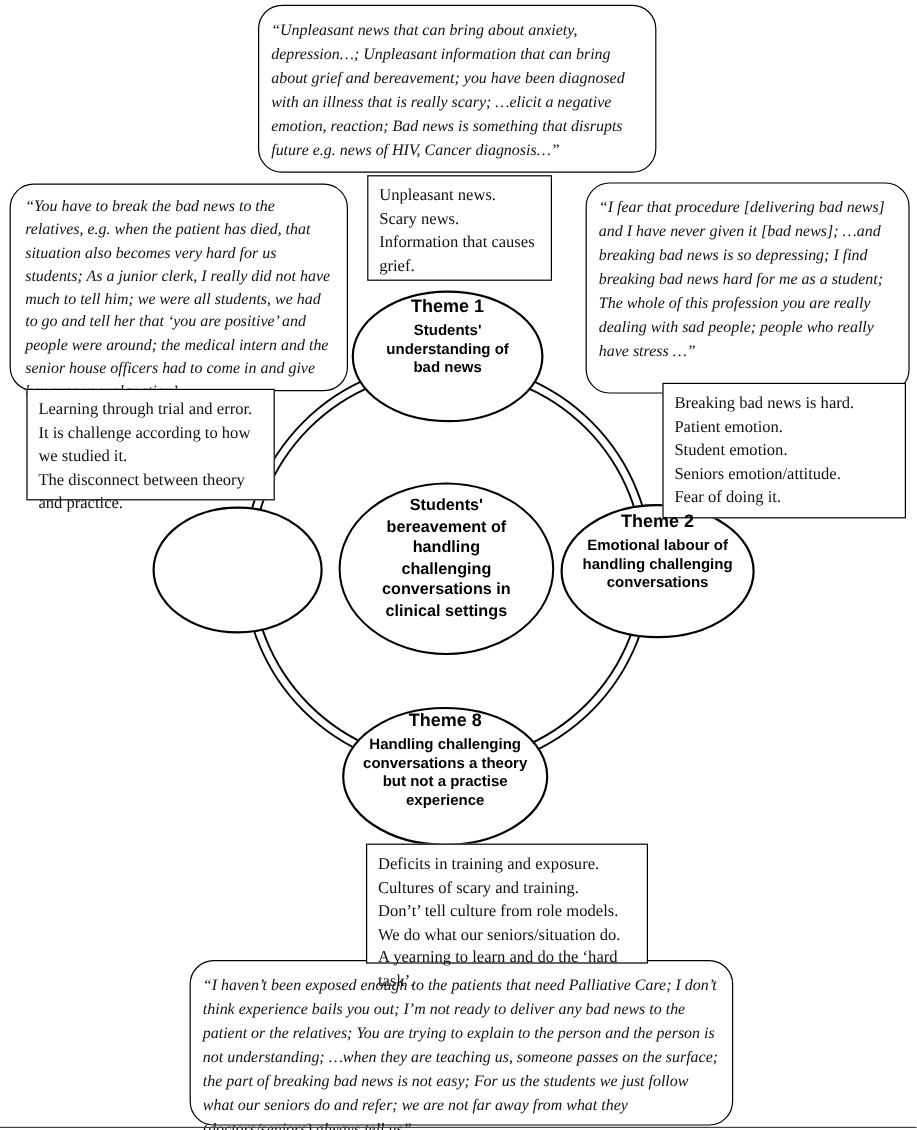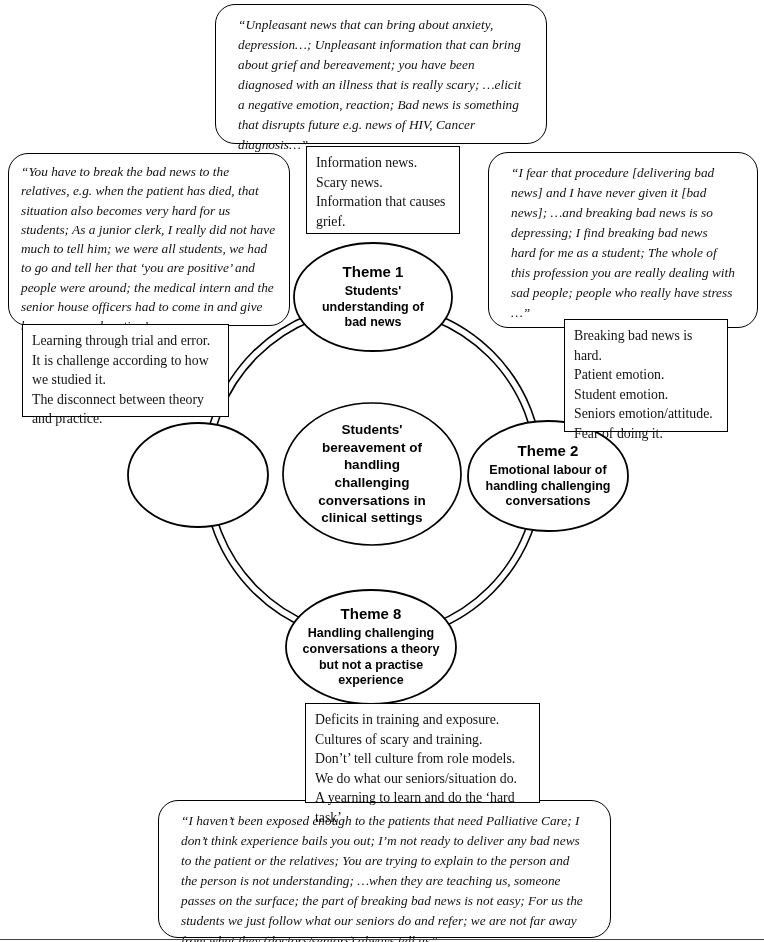--- a/index.html
+++ b/index.html
@@ -4,29 +4,29 @@
 <style>
   * { margin:0; padding:0; box-sizing:border-box; }
   html,body { background:#ffffff; }
   .canvas {
     position:relative; width:764px; height:942px; background:#fff;
     font-family:"Liberation Serif", serif; overflow:hidden;
   }
   .quote {
     position:absolute; border:1.6px solid #000; border-radius:20px;
     background:#fff; font-style:italic; font-size:13.3px; line-height:1.5;
-    color:#111; padding:10px 22px;
+    color:#111; padding:10px 10px;
   }
   .summary {
     position:absolute; border:1.2px solid #000; background:#fff;
     font-size:13.8px; line-height:1.42; color:#111; padding:6px 9px;
   }
   .theme-text {
     position:absolute; display:flex; flex-direction:column; align-items:center;
-    justify-content:center; text-align:center;
+    justify-content:flex-start; text-align:center;
     font-family:"Liberation Sans", sans-serif; font-weight:bold; color:#000;
   }
   .theme-title { font-size:15px; margin-bottom:4px; }
   .theme-label { font-size:12.5px; line-height:1.25; }
   .center-text { font-size:13.5px; line-height:1.3; }
   svg.layer { position:absolute; left:0; top:0; }
   .bottom-rule { position:absolute; left:0; bottom:2px; width:100%; border-top:1.5px solid #444; }
 </style>
 </head>
 <body>
@@ -53,32 +53,32 @@
 
   <div class="quote" style="left:488px; top:152px; width:270px; height:176px;">
     <span>“I fear that procedure [delivering bad news] and I have never given it [bad news]; …and breaking bad news is so depressing; I find breaking bad news hard for me as a student; The whole of this profession you are really dealing with sad people; people who really have stress …”</span>
   </div>
 
   <div class="quote" style="left:158px; top:800px; width:453px; height:138px;">
     <span>“I haven’t been exposed enough to the patients that need Palliative Care; I don’t think experience bails you out; I’m not ready to deliver any bad news to the patient or the relatives; You are trying to explain to the person and the person is not understanding; …when they are teaching us, someone passes on the surface; the part of breaking bad news is not easy; For us the students we just follow what our seniors do and refer; we are not far away from what they (doctors/seniors) always tell us”</span>
   </div>
 
   <div class="summary" style="left:306px; top:146px; width:154px; height:88px;">
-    <div>Information news.</div>
+    <div>Unpleasant news.</div>
     <div>Scary news.</div>
     <div>Information that causes grief.</div>
   </div>
 
   <div class="summary" style="left:22px; top:324px; width:207px; height:93px;">
     <div>Learning through trial and error.</div>
     <div>It is challenge according to how we studied it.</div>
     <div>The disconnect between theory and practice.</div>
   </div>
 
-  <div class="summary" style="left:564px; top:319px; width:164px; height:113px;">
+  <div class="summary" style="left:552px; top:319px; width:203px; height:113px;">
     <div>Breaking bad news is hard.</div>
     <div>Patient emotion.</div>
     <div>Student emotion.</div>
     <div>Seniors emotion/attitude.</div>
     <div>Fear of doing it.</div>
   </div>
 
   <div class="summary" style="left:286px; top:703px; width:235px; height:100px;margin-left:19px;">
     <div>Deficits in training and exposure.</div>
     <div>Cultures of scary and training.</div>

